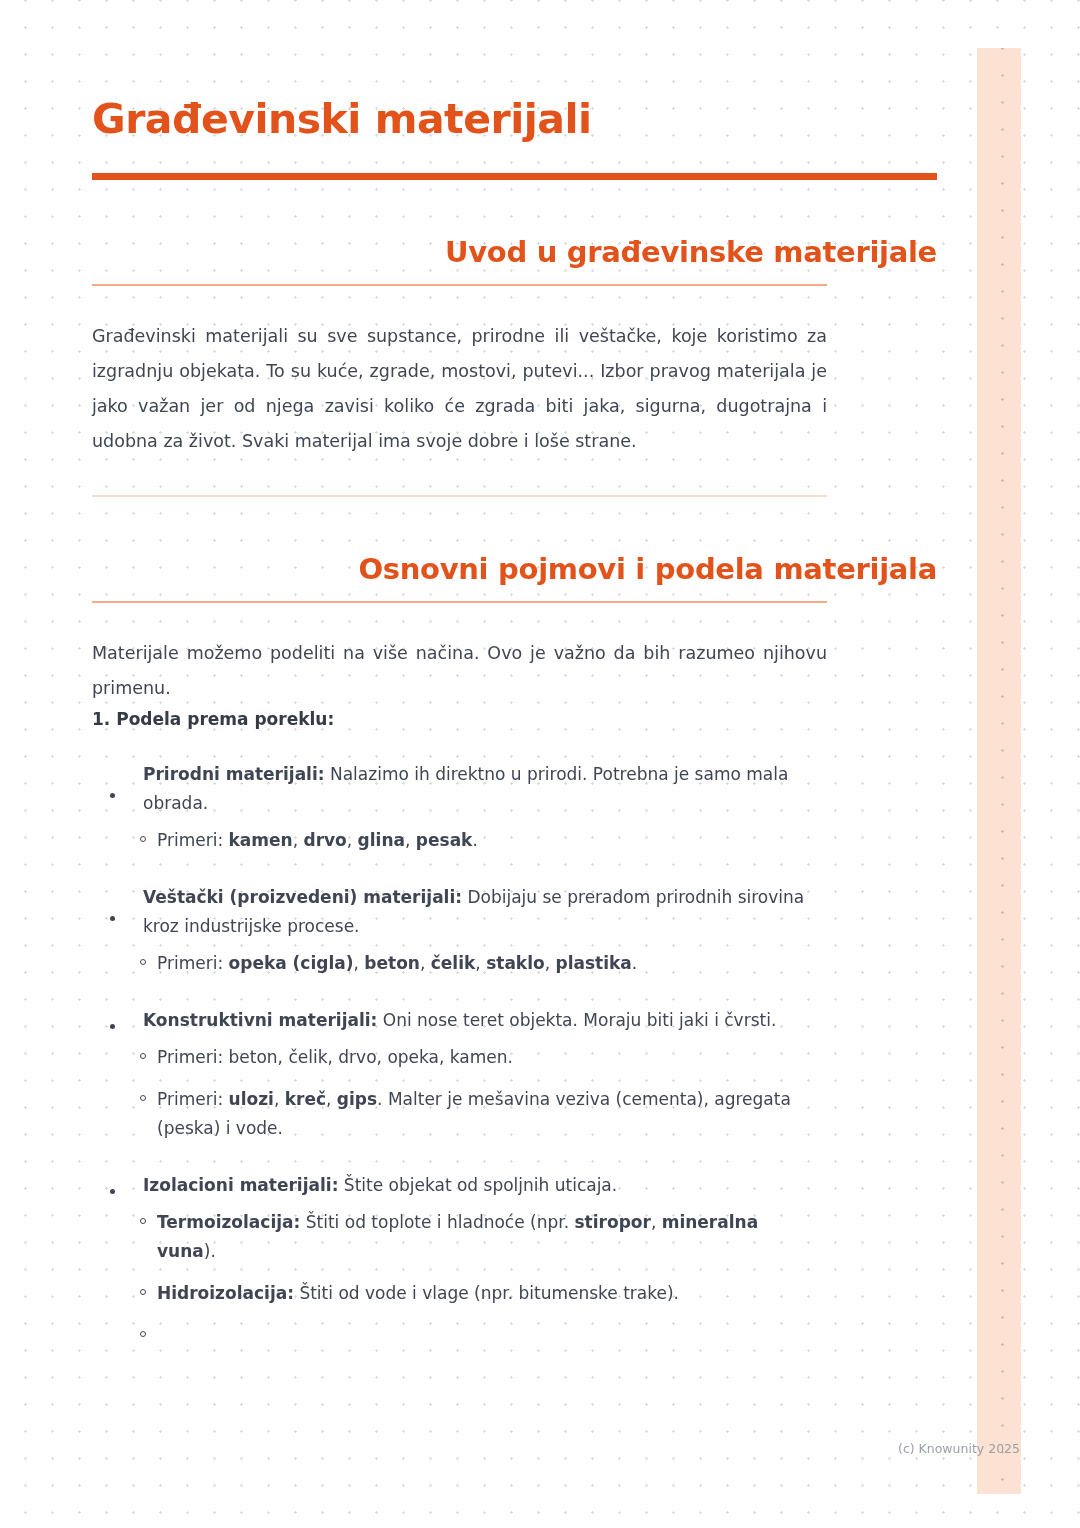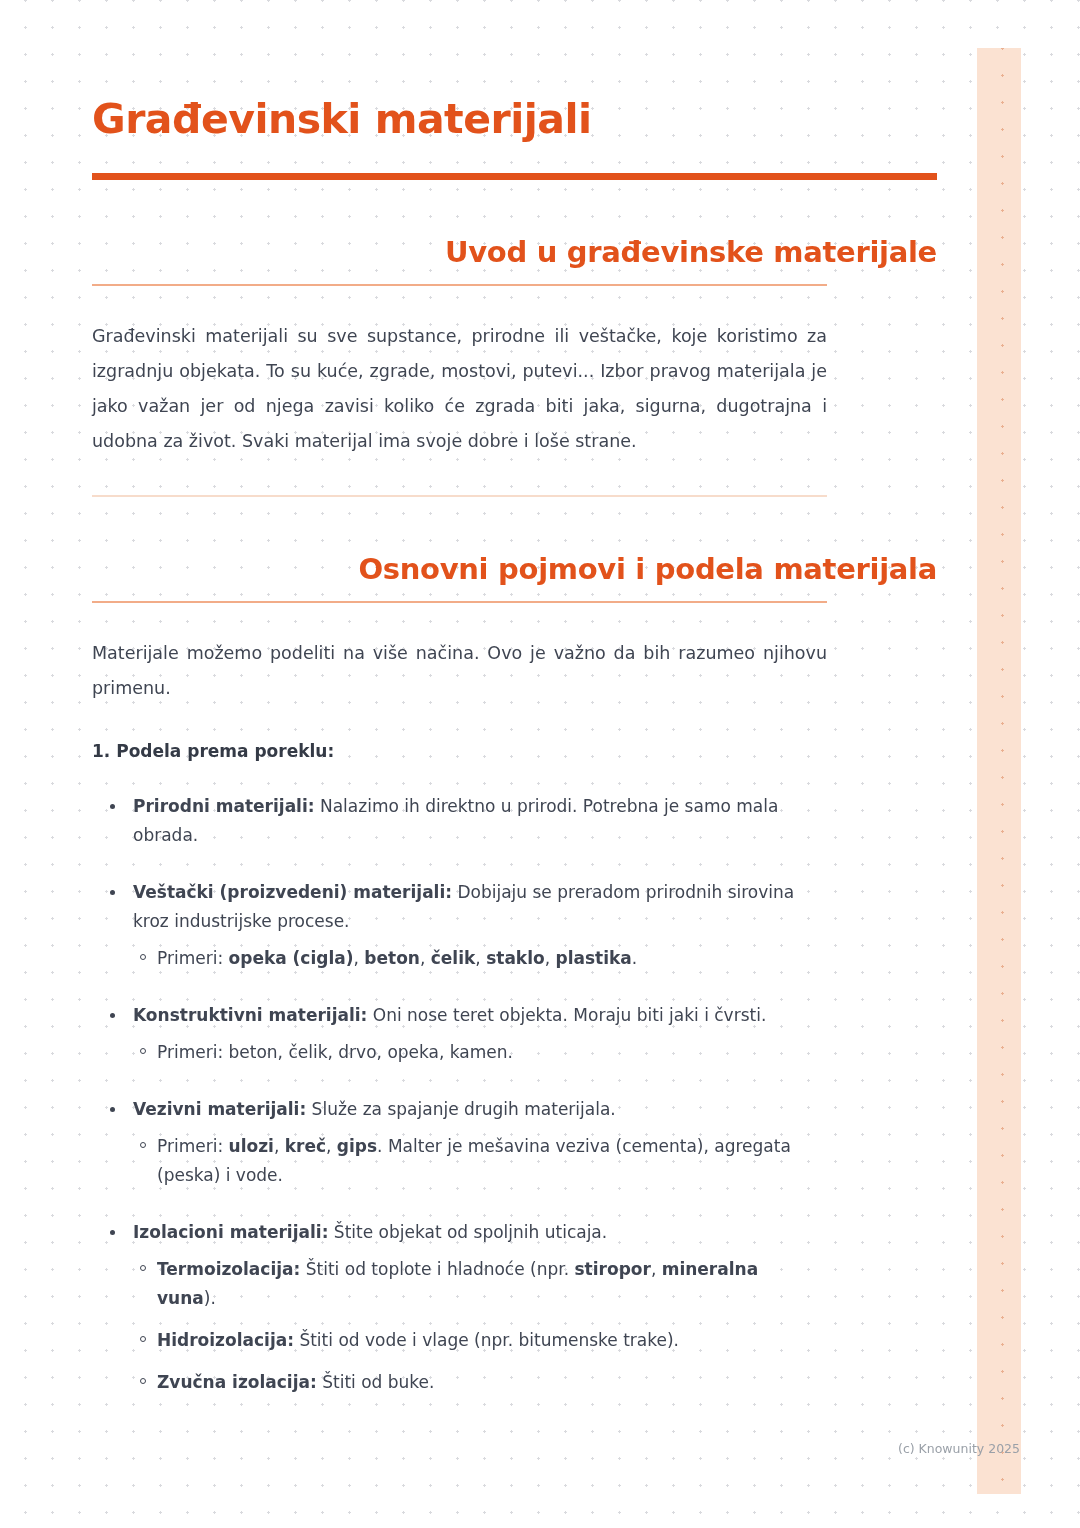--- a/index.html
+++ b/index.html
@@ -73,32 +73,32 @@
     color: #3f4552;
     text-align: justify;
   }
   .divider {
     margin-top: 36px;
     width: 735px;
     height: 2px;
     background: #f7dccb;
   }
   .group-title {
-    margin-top: 32px;
     font-size: 17px;
     line-height: 26px;
     font-weight: 700;
     color: #343a46;
   }
   .item {
     display: flex;
-    gap: 18px;
+    gap: 28px;
     padding-left: 18px;
     margin-top: 28px;
     width: 735px;
+    align-items: center;
   }
   .subitem {
     display: flex;
     gap: 11px;
     padding-left: 48px;
     margin-top: 8px;
     width: 735px;
   }
   .subitem + .subitem { margin-top: 13px; }
   .m1 {
@@ -155,62 +155,61 @@
       <h2 class="h2">Osnovni pojmovi i podela materijala</h2>
       <div class="rule-thin"></div>
       <p class="par">Materijale možemo podeliti na više načina. Ovo je važno da bih razumeo njihovu primenu.</p>
 
       <p class="group-title">1. Podela prema poreklu:</p>
 
       <div class="item">
         <span class="m1"></span>
         <div class="it"><span class="b">Prirodni materijali:</span><span> Nalazimo ih direktno u prirodi. Potrebna je samo mala obrada.</span></div>
       </div>
+      <div class="subitem">
+        <span class="m2"></span>
+        <div class="it"><span>Primeri: </span><span class="b">kamen</span><span>, </span><span class="b">drvo</span><span>, </span><span class="b">glina</span><span>, </span><span class="b">pesak</span><span>.</span></div>
+      </div>
 
       <div class="item">
         <span class="m1"></span>
         <div class="it"><span class="b">Veštački (proizvedeni) materijali:</span><span> Dobijaju se preradom prirodnih sirovina kroz industrijske procese.</span></div>
       </div>
       <div class="subitem">
         <span class="m2"></span>
         <div class="it"><span>Primeri: </span><span class="b">opeka (cigla)</span><span>, </span><span class="b">beton</span><span>, </span><span class="b">čelik</span><span>, </span><span class="b">staklo</span><span>, </span><span class="b">plastika</span><span>.</span></div>
       </div>
 
 
       <div class="item">
         <span class="m1"></span>
         <div class="it"><span class="b">Konstruktivni materijali:</span><span> Oni nose teret objekta. Moraju biti jaki i čvrsti.</span></div>
       </div>
       <div class="subitem">
         <span class="m2"></span>
         <div class="it"><span>Primeri: beton, čelik, drvo, opeka, kamen.</span></div>
       </div>
 
-      <div class="item">
-        <span class="m1"></span>
-        <div class="it"><span class="b">Vezivni materijali:</span><span> Služe za spajanje drugih materijala.</span></div>
-      </div>
       <div class="subitem">
         <span class="m2"></span>
         <div class="it"><span>Primeri: </span><span class="b">ulozi</span><span>, </span><span class="b">kreč</span><span>, </span><span class="b">gips</span><span>. Malter je mešavina veziva (cementa), agregata (peska) i vode.</span></div>
       </div>
 
       <div class="item">
         <span class="m1"></span>
         <div class="it"><span class="b">Izolacioni materijali:</span><span> Štite objekat od spoljnih uticaja.</span></div>
       </div>
       <div class="subitem">
         <span class="m2"></span>
         <div class="it"><span class="b">Termoizolacija:</span><span> Štiti od toplote i hladnoće (npr. </span><span class="b">stiropor</span><span>, </span><span class="b">mineralna vuna</span><span>).</span></div>
       </div>
       <div class="subitem">
         <span class="m2"></span>
         <div class="it"><span class="b">Hidroizolacija:</span><span> Štiti od vode i vlage (npr. bitumenske trake).</span></div>
       </div>
       <div class="subitem">
         <span class="m2"></span>
-        <div class="it"><span class="b">Zvučna izolacija:</span><span> Štiti od buke.</span></div>
       </div>
     </section>
   </main>
 
   <div class="footer">(c) Knowunity 2025</div>
 </div>
 
 </body></html>

